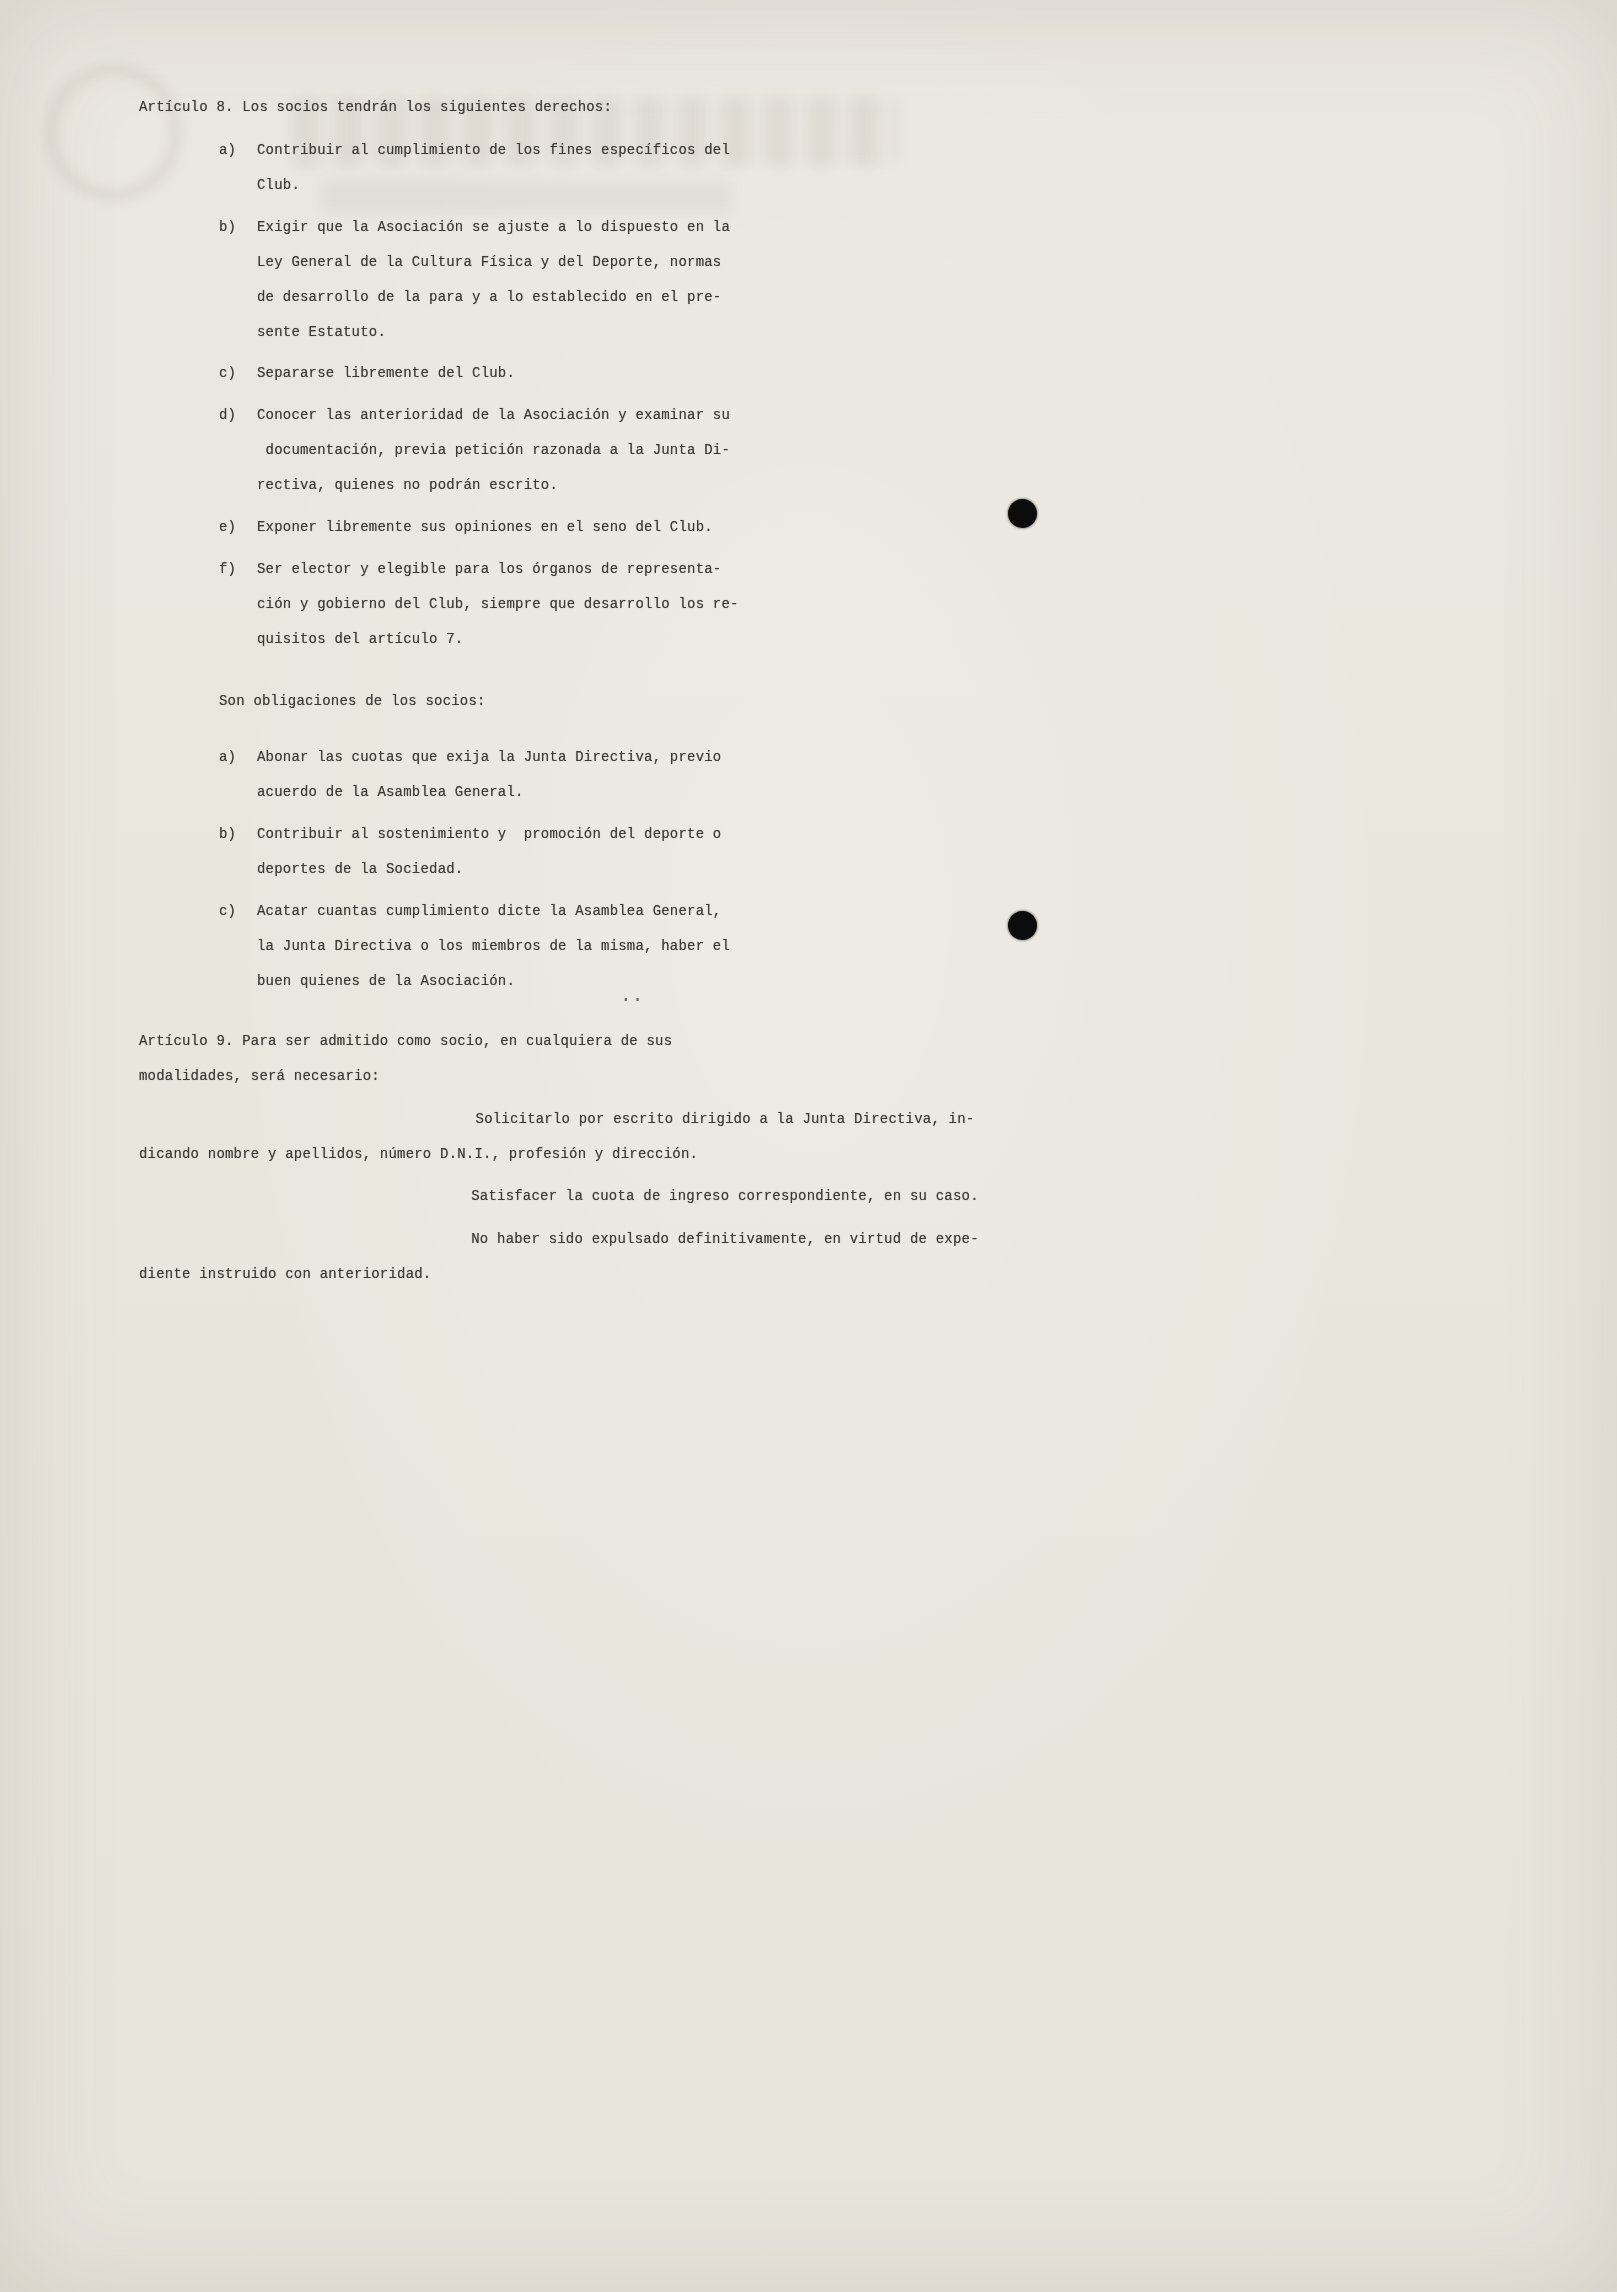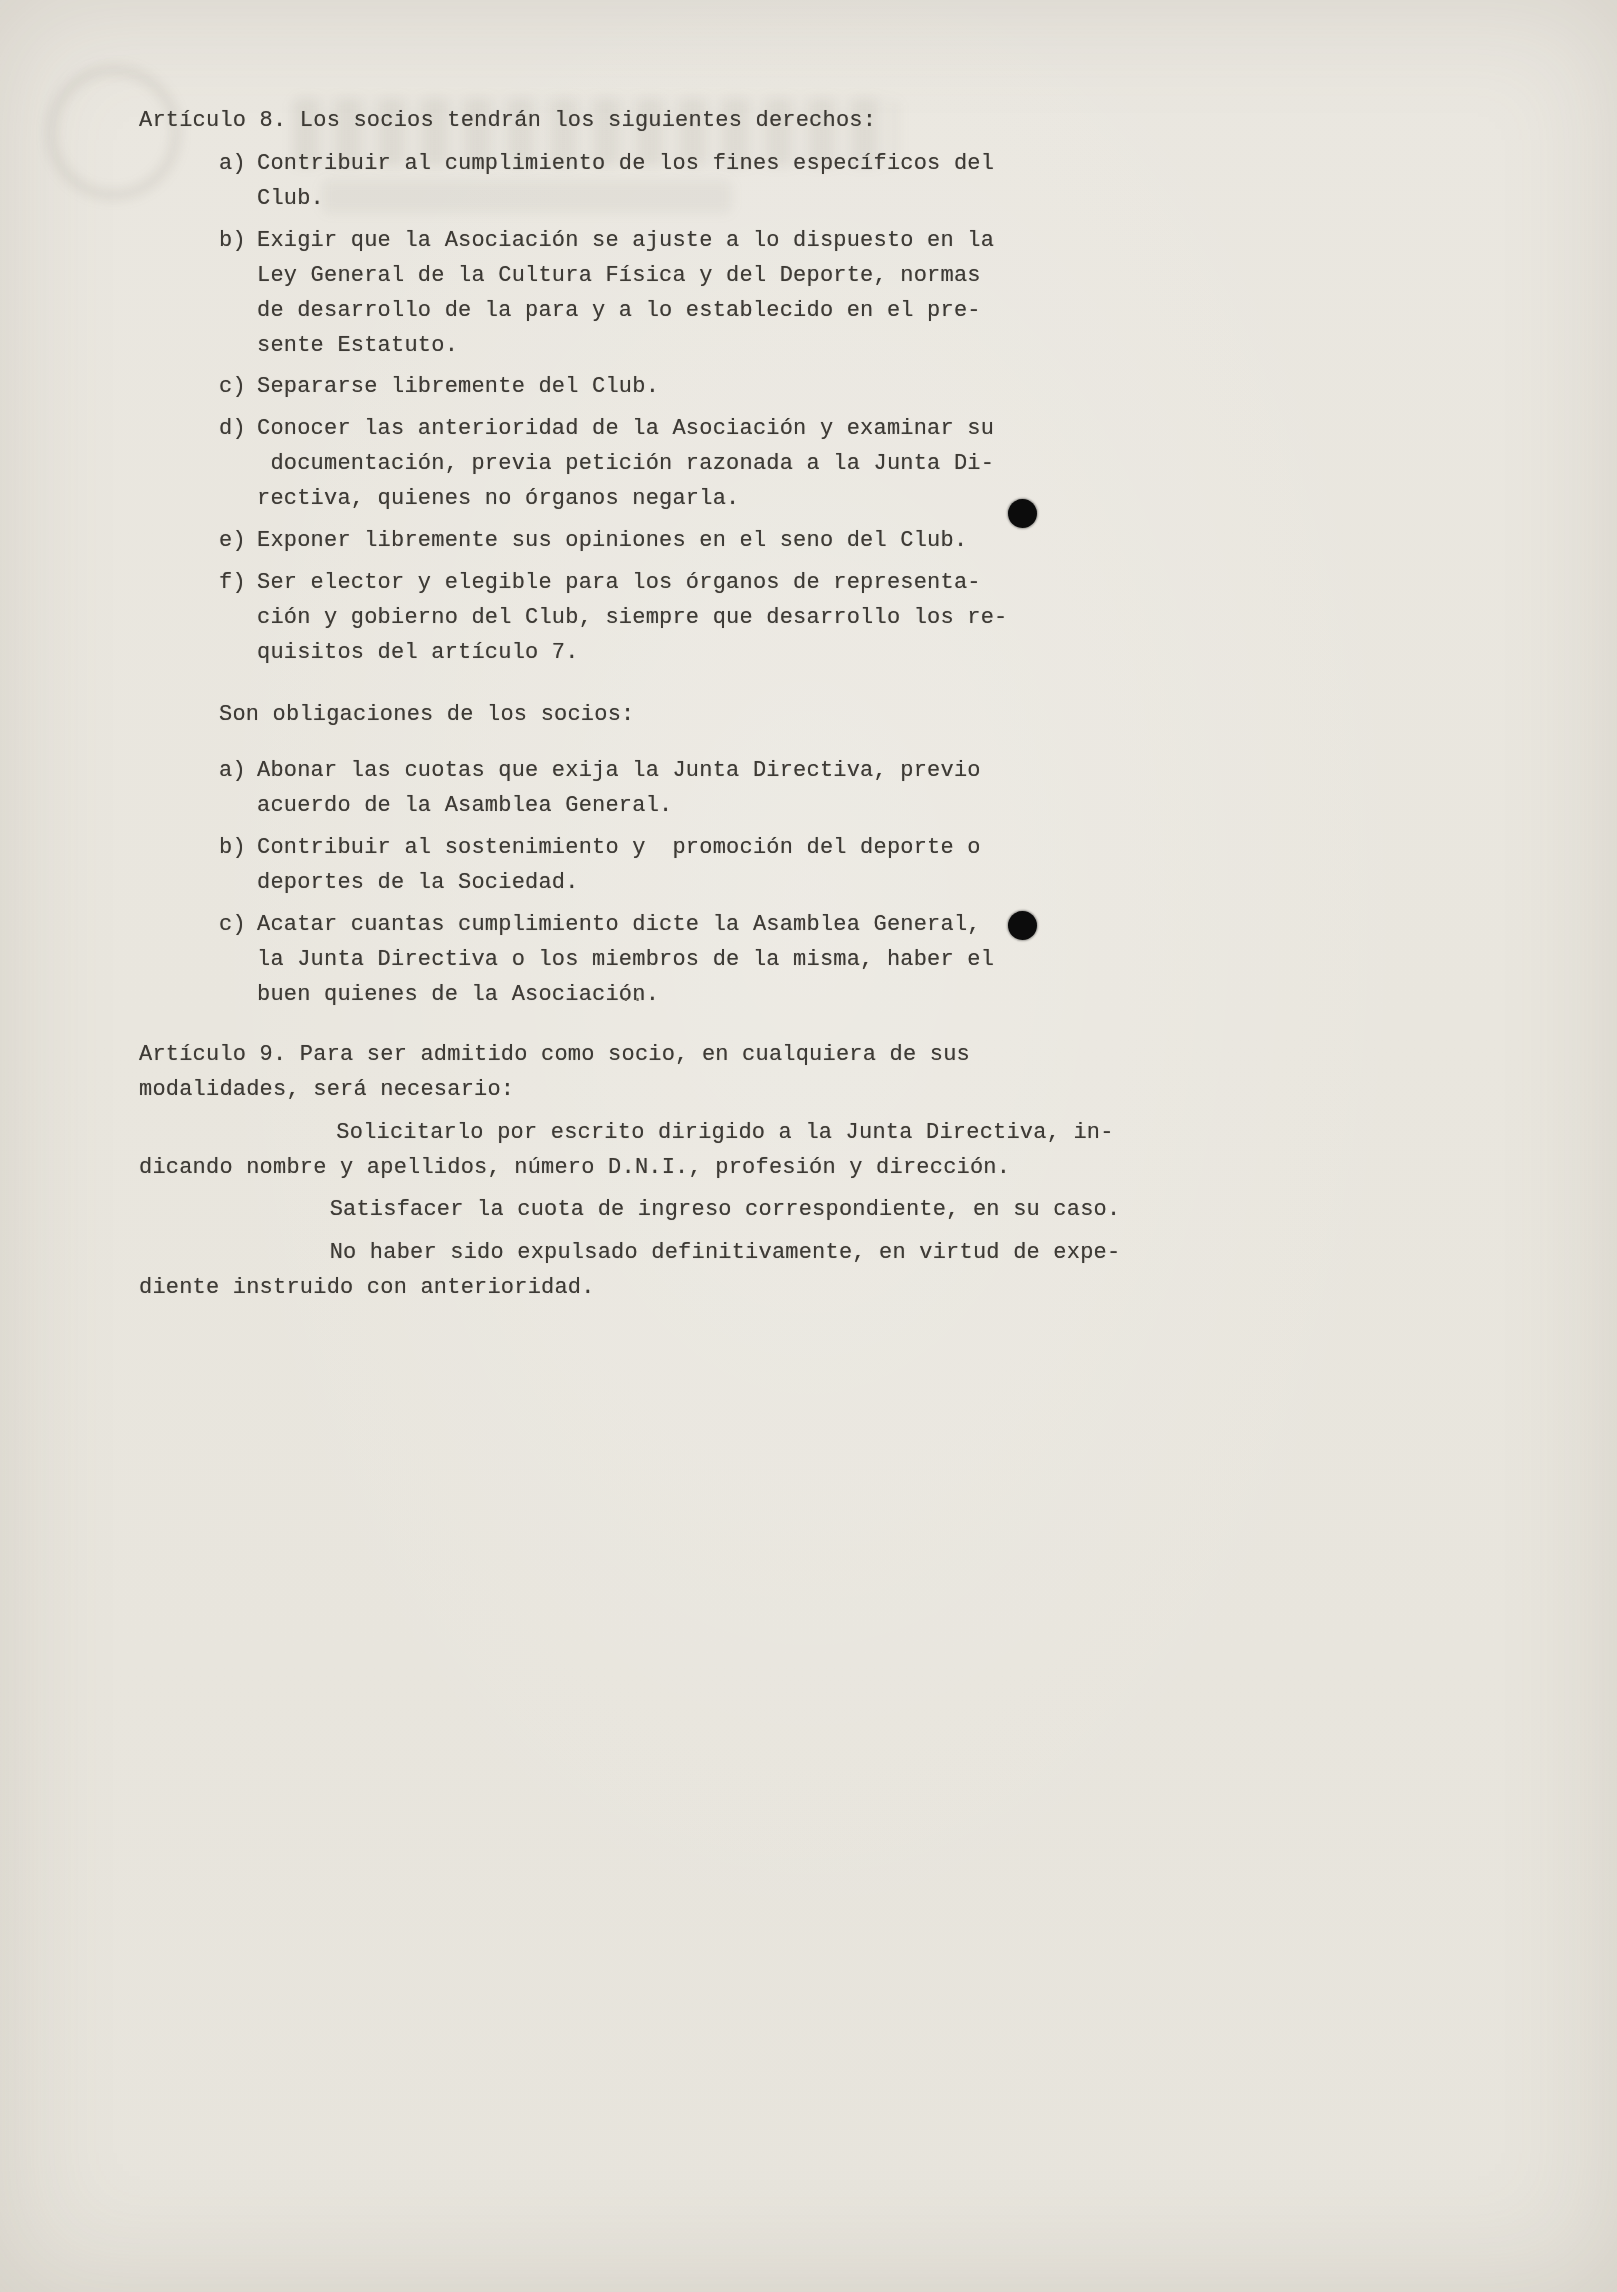--- a/index.html
+++ b/index.html
@@ -15,23 +15,23 @@
       radial-gradient(ellipse at 50% 40%, rgba(255,255,255,0.18) 0%, rgba(255,255,255,0) 55%),
       linear-gradient(180deg, #eae7e0 0%, #e9e6de 45%, #e7e4dc 100%);
     box-shadow: inset 0 0 117px rgba(120,112,95,0.18);
     overflow: hidden;
     font-family: "Liberation Mono", "DejaVu Sans Mono", monospace;
     color: #3d3a35;
   }
   .content {
     position: absolute;
     left: 139px;
-    top: 103px;
+    top: 90px;
     width: 1092px;
-    font-size: 22px;
+    font-size: 14px;
     line-height: 35px;
     letter-spacing: 0.2px;
     text-shadow: 0 0 0.7px rgba(58,55,50,0.55);
   }
   .block { margin: 0 0 5.9px 0; }
   .line { white-space: pre; }
 
   .article-heading { margin: 25px 0 7.8px 0; }
   .article-heading:first-child { margin-top: 0; }
 
@@ -131,21 +131,21 @@
         <span class="marker">c)</span>
         <div class="lines">
           <div class="line">Separarse libremente del Club.</div>
         </div>
       </div>
       <div class="block list-item">
         <span class="marker">d)</span>
         <div class="lines">
           <div class="line">Conocer las anterioridad de la Asociación y examinar su</div>
           <div class="line"> documentación, previa petición razonada a la Junta Di-</div>
-          <div class="line">rectiva, quienes no órganos negarla.</div>
+          <div class="line">rectiva, quienes no podrán escrito.</div>
         </div>
       </div>
       <div class="block list-item">
         <span class="marker">e)</span>
         <div class="lines">
           <div class="line">Exponer libremente sus opiniones en el seno del Club.</div>
         </div>
       </div>
       <div class="block list-item">
         <span class="marker">f)</span>

